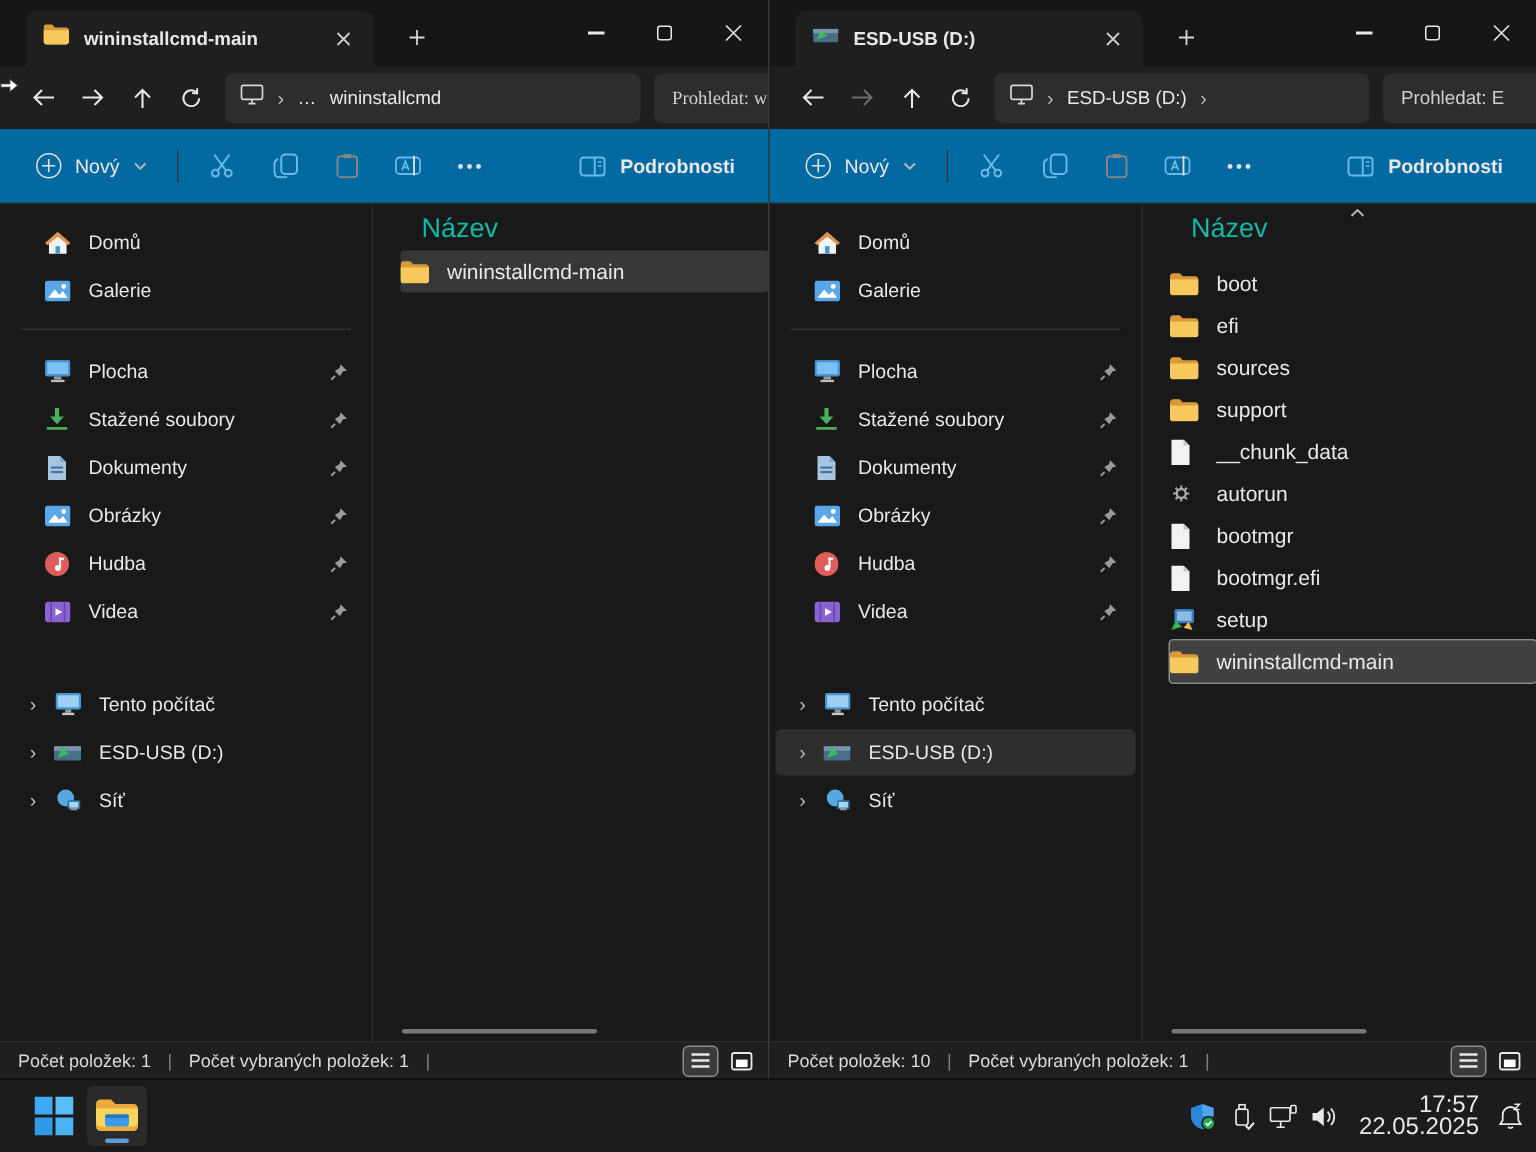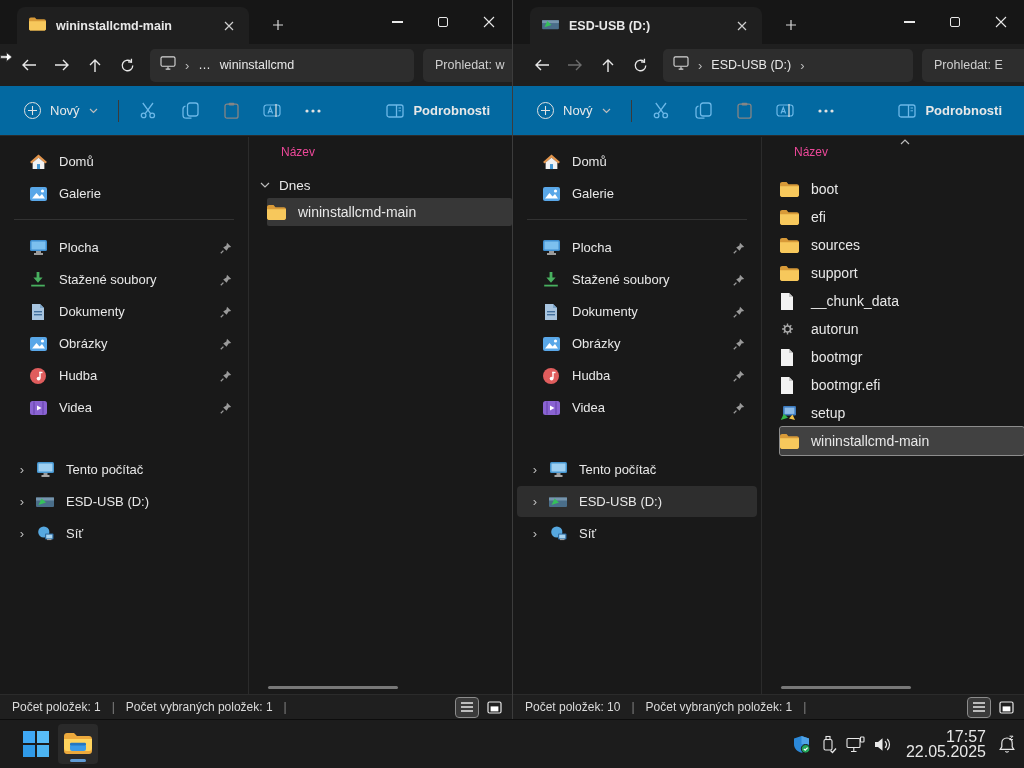--- a/index.html
+++ b/index.html
@@ -27,21 +27,21 @@
   .navbtn { width:33px; height:32px; flex:none; display:flex; align-items:center; justify-content:center;
             color:#e8e8e8; border-radius:4px; }
   .navbtn.disabled { color:#6d6d6d; }
   .crumbpill { flex:1; min-width:0; height:33px; background:#2d2d2d; border-radius:5px; display:flex;
                align-items:center; padding:0 10px; gap:9px; margin-left:6px; overflow:hidden; }
   .crumbtext { font-size:12.5px; white-space:nowrap; }
   .crumbchev { color:#bdbdbd; font-size:13px; }
   .searchpill { flex:none; height:33px; background:#2d2d2d; border-radius:5px 0 0 5px; display:flex;
                 align-items:center; padding-left:12px; margin-left:9px; overflow:hidden;
                 font-size:12.5px; color:#cfcfcf; white-space:nowrap; }
-  .left .searchpill { width:89px; } .right .searchpill { width:102px; }
+  .left .searchpill { width:76px;font-family:Liberation Serif, serif; } .right .searchpill { width:102px; }
 
   
   .toolbar { height:50px; background:#0369a1; border-bottom:1px solid #2b2b2b; display:flex;
              align-items:center; padding:0 14px 0 16px; }
   .newbtn { display:flex; align-items:center; gap:9px; padding:7px 8px; border-radius:4px; font-size:13px; }
   .pluscirc { width:17px; height:17px; border:1.4px solid #e2e2e2; border-radius:50%; display:flex;
               align-items:center; justify-content:center; }
   .tsep { width:1px; height:22px; background:#3a3a3a; margin:0 10px 0 12px; }
   .tbtn { width:41px; height:36px; display:flex; align-items:center; justify-content:center; border-radius:4px; }
   .details { margin-left:auto; display:flex; align-items:center; gap:9px; padding:7px 8px;
@@ -54,21 +54,21 @@
   .sitem.sel { background:#2e2e2e; }
   .sicon { width:18px; display:flex; justify-content:center; margin-left:25px; flex:none; }
   .tree .sicon { margin-left:6px; }
   .schev { width:16px; margin-left:10px; color:#bdbdbd; font-size:13px; text-align:center; flex:none; }
   .slabel { margin-left:12px; font-size:13px; white-space:nowrap; }
   .pin { margin-left:auto; margin-right:12px; display:flex; }
   .sidesep { height:1px; background:#323232; margin:10px 14px 12px 14px; }
   .sgap { height:30px; }
 
   .filearea { flex:1; position:relative; overflow:hidden; }
-  .colheader { height:30px; position:relative; display:flex; align-items:center; color:#ec4899; font-size:12px; }
+  .colheader { height:30px; position:relative; display:flex; align-items:center; color:#14b8a6; font-size:18px; }
   .colname { margin-left:32px; }
   .colsep { position:absolute; left:273px; top:4px; width:1px; height:22px; background:#3a3a3a; }
   .coldate { position:absolute; left:281px; white-space:nowrap; }
   .sortup { position:absolute; left:138px; top:2px; }
   .grouprow { height:26px; display:flex; align-items:center; gap:9px; padding-left:11px;
               font-size:13.5px; margin-top:5px; }
   .rows.toprows { margin-top:8px; }
   .frow { height:28px; position:relative; display:flex; align-items:center; margin-left:18px; }
   .ficon { width:20px; display:flex; flex:none; }
   .fname { margin-left:11px; font-size:14px; white-space:nowrap; }
@@ -389,26 +389,20 @@
         <span class="slabel">Síť</span>
       </div>
     </div>
 
     <div class="filearea">
       <div class="colheader">
         <span class="colname">Název</span>
         <span class="colsep"></span>
         <span class="coldate">Datu</span>
       </div>
-      <div class="grouprow">
-        <svg width="10" height="6" viewBox="0 0 10 6">
-            <path d="M1 1 L5 5 L9 1" stroke="#bdbdbd" stroke-width="1.2" fill="none"></path>
-          </svg>
-        <span>Dnes</span>
-      </div>
       <div class="rows">
         <div class="frow sel">
           <span class="ficon">
             <svg width="19" height="15" viewBox="0 0 18 14">
                 <path d="M0 2c0-1.1.9-2 2-2h4.2l1.8 2H16c1.1 0 2 .9 2 2v8c0 1.1-.9 2-2 2H2c-1.1 0-2-.9-2-2V2z" fill="#d89a38"></path>
                 <path d="M0 4h18v8c0 1.1-.9 2-2 2H2c-1.1 0-2-.9-2-2V4z" fill="#f7c85c"></path>
               </svg>
           </span>
           <span class="fname">wininstallcmd-main</span>
           <span class="fdate">22.05</span>

